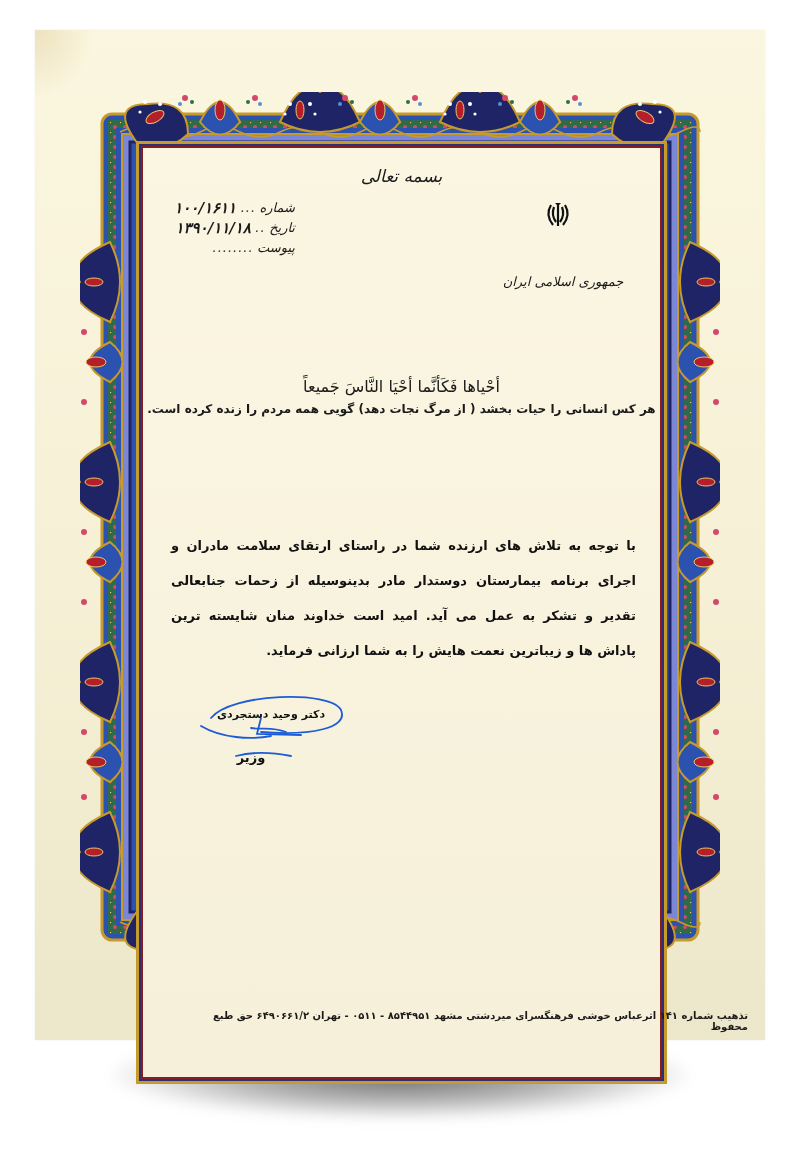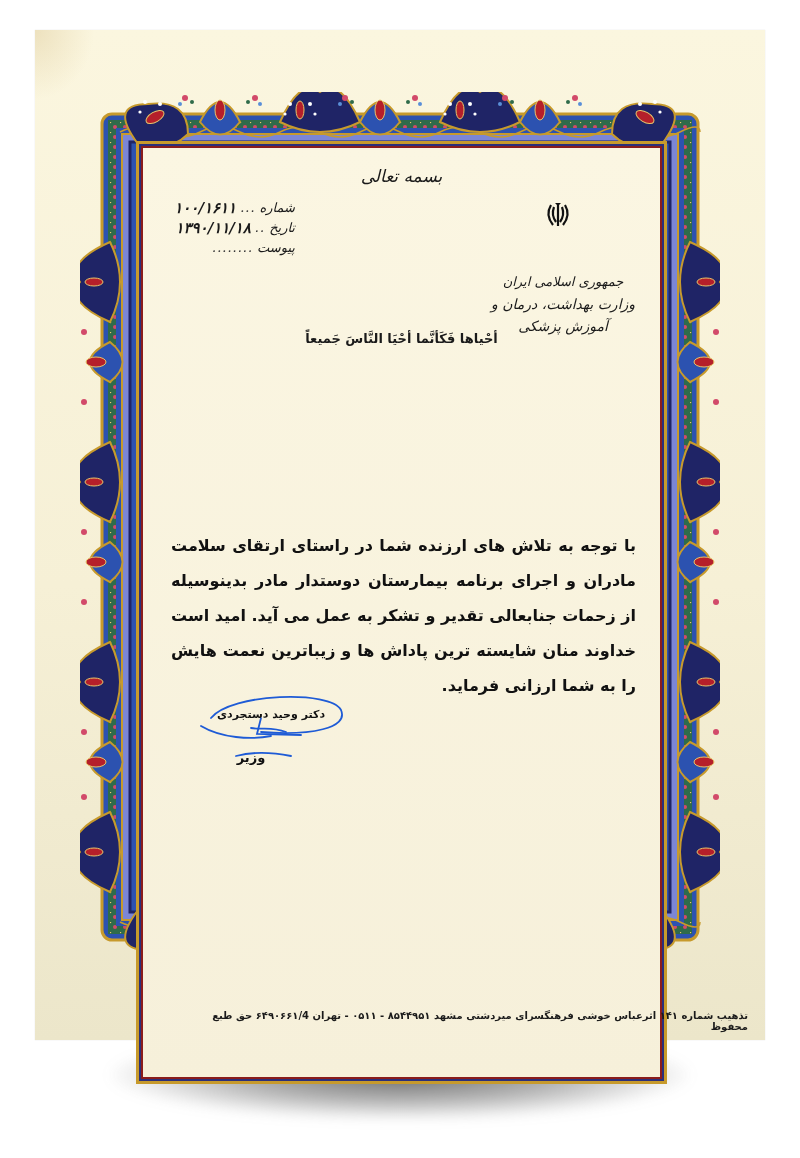--- a/index.html
+++ b/index.html
@@ -51,32 +51,32 @@
   }
   .ministry {
     position: absolute; left: 330px; top: 82px; width: 180px; text-align: center;
     font-family: "DejaVu Serif", serif; font-style: italic; color: #1a1a1a; margin-top: 41px;
   }
   .ministry div { font-size: 13px; line-height: 22px; }
   .ministry .m2 { font-size: 14px; }
   .verse {
     position: absolute; left: 0; right: 0; top: 180px; text-align: center; color: #1a1a1a;
   }
-  .verse .arabic { font-size: 13px; font-weight: bold; line-height: 22px; }
+  .verse .arabic { font-size: 16px; font-weight: normal; line-height: 22px; margin-top: 48px; }
   .verse .persian { font-size: 12px; font-weight: bold; line-height: 22px; }
   .verse .ref { font-size: 12px; font-weight: bold; line-height: 22px; }
   .recipient {
     position: absolute; right: 32px; top: 278px; width: 460px; color: #111;
     font-style: italic; font-weight: bold;
   }
   .recipient .l1 { font-size: 15px; line-height: 24px; }
   .recipient .l2 { font-size: 14px; line-height: 24px; }
   .body-text {
     position: absolute; left: 28px; right: 24px; top: 380px; color: #111;
-    font-size: 16px; font-weight: bold; line-height: 35px; text-align: justify;
+    font-size: 13px; font-weight: bold; line-height: 35px; text-align: justify;
     text-align-last: right;
   }
   .sig-name {
     position: absolute; left: 68px; top: 560px; width: 120px; text-align: center;
     font-size: 11px; font-weight: bold; color: #111;
   }
   .sig-title {
     position: absolute; left: 88px; top: 602px; width: 40px; text-align: center;
     font-size: 13px; font-weight: bold; color: #111;
   }
@@ -310,37 +310,37 @@
       <path d="M22 5 q 6 10 -2 20"></path>
       <path d="M11 7 q -3 8 2 15"></path>
       <path d="M19 7 q 3 8 -2 15"></path>
       <line x1="15" y1="3" x2="15" y2="26"></line>
     </g>
     <path d="M12 3 h6 l-3 3 z" fill="#111"></path>
   </svg>
 
   <div class="ministry rtl">
     <div>جمهوری اسلامی ایران</div>
-    <div class="m2">وزارت بهداشت، درمان و آموزش پزشکی</div>
   </div>
 
   <div class="verse rtl">
     <div class="arabic">أحْياها فَكَأنَّما أحْيَا النَّاسَ جَميعاً</div>
+    <div class="persian">هر کس انسانی را حیات بخشد ( از مرگ نجات دهد) گویی همه مردم را زنده کرده است.</div>
   </div>
 
 
   <div class="body-text rtl">با توجه به تلاش های ارزنده شما در راستای ارتقای سلامت مادران و اجرای برنامه بیمارستان دوستدار مادر بدینوسیله از زحمات جنابعالی تقدیر و تشکر به عمل می آید. امید است خداوند منان شایسته ترین پاداش ها و زیباترین نعمت هایش را به شما ارزانی فرماید.</div>
 
   <svg class="sig-svg" width="160" height="90" viewBox="0 0 160 90">
     <g fill="none" stroke="#1e5bd6" stroke-width="1.8" stroke-linecap="round">
       <path d="M20 30 C 40 5, 140 2, 150 22 C 158 40, 120 48, 70 44"></path>
       <path d="M10 38 C 30 50, 60 52, 80 48"></path>
       <path d="M70 30 L 66 46 L 110 47"></path>
       <path d="M60 40 C 70 42, 80 38, 95 44"></path>
       <path d="M45 68 C 60 64, 80 64, 100 68"></path>
     </g>
   </svg>
 
   <div class="sig-name rtl">دکتر وحید دستجردی</div>
   <div class="sig-title rtl">وزیر</div>
 </div>
 
-<div class="footer rtl">تذهیب شماره ۱۴۱ اثرعباس خوشی  فرهنگسرای میردشتی مشهد ۸۵۴۴۹۵۱ - ۰۵۱۱ - تهران ۶۴۹۰۶۶۱/4 حق طبع محفوظ</div>
+<div class="footer rtl">تذهیب شماره ۱۴۱ اثرعباس خوشی  فرهنگسرای میردشتی مشهد ۸۵۴۴۹۵۱ - ۰۵۱۱ - تهران ۶۴۹۰۶۶۱/۲ حق طبع محفوظ</div>
 
 </body></html>

